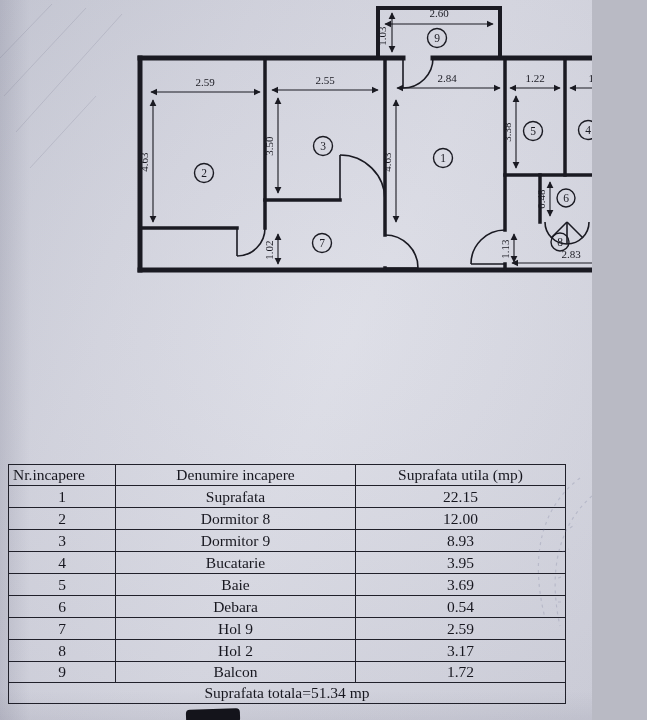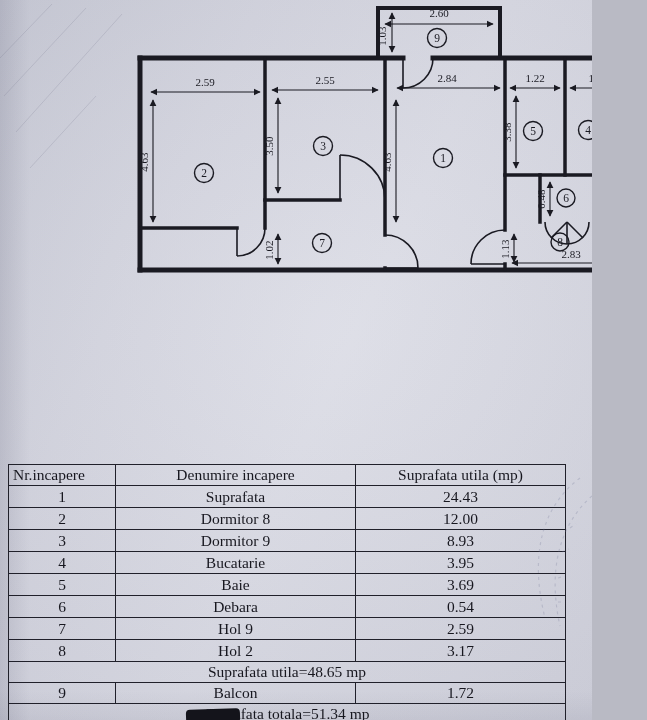--- a/index.html
+++ b/index.html
@@ -189,21 +189,21 @@
       <tr>
         <th class="first">Nr.incapere</th>
         <th>Denumire incapere</th>
         <th>Suprafata utila (mp)</th>
       </tr>
     </thead>
     <tbody>
       <tr class="body">
         <td>1</td>
         <td>Suprafata</td>
-        <td>24.43</td>
+        <td>22.15</td>
       </tr>
       <tr class="body">
         <td>2</td>
         <td>Dormitor 8</td>
         <td>12.00</td>
       </tr>
       <tr class="body">
         <td>3</td>
         <td>Dormitor 9</td>
         <td>8.93</td>
@@ -225,23 +225,20 @@
       </tr>
       <tr class="body">
         <td>7</td>
         <td>Hol 9</td>
         <td>2.59</td>
       </tr>
       <tr class="body">
         <td>8</td>
         <td>Hol 2</td>
         <td>3.17</td>
-      </tr>
-      <tr class="merged">
-        <td colspan="3">Suprafata utila=48.65 mp</td>
       </tr>
       <tr class="balcony">
         <td>9</td>
         <td>Balcon</td>
         <td>1.72</td>
       </tr>
       <tr class="total">
         <td colspan="3">Suprafata totala=51.34 mp</td>
       </tr>
 

